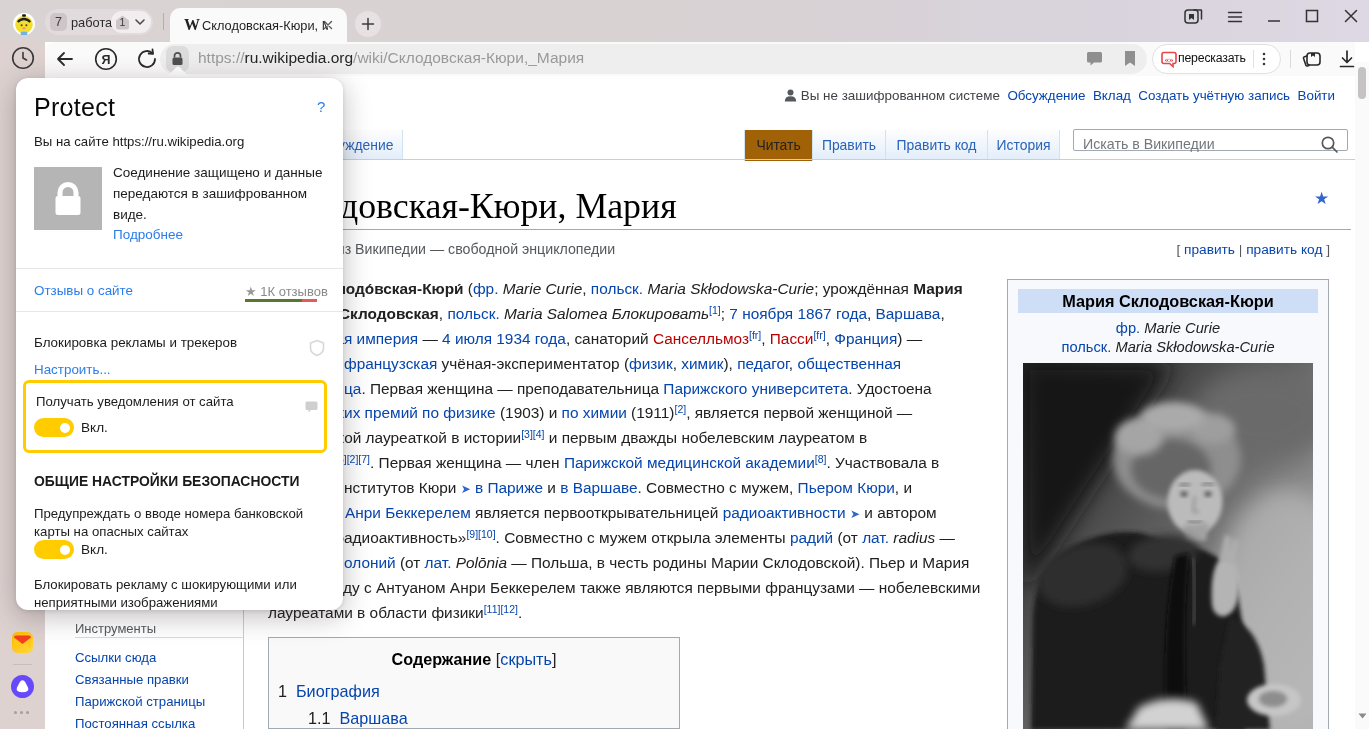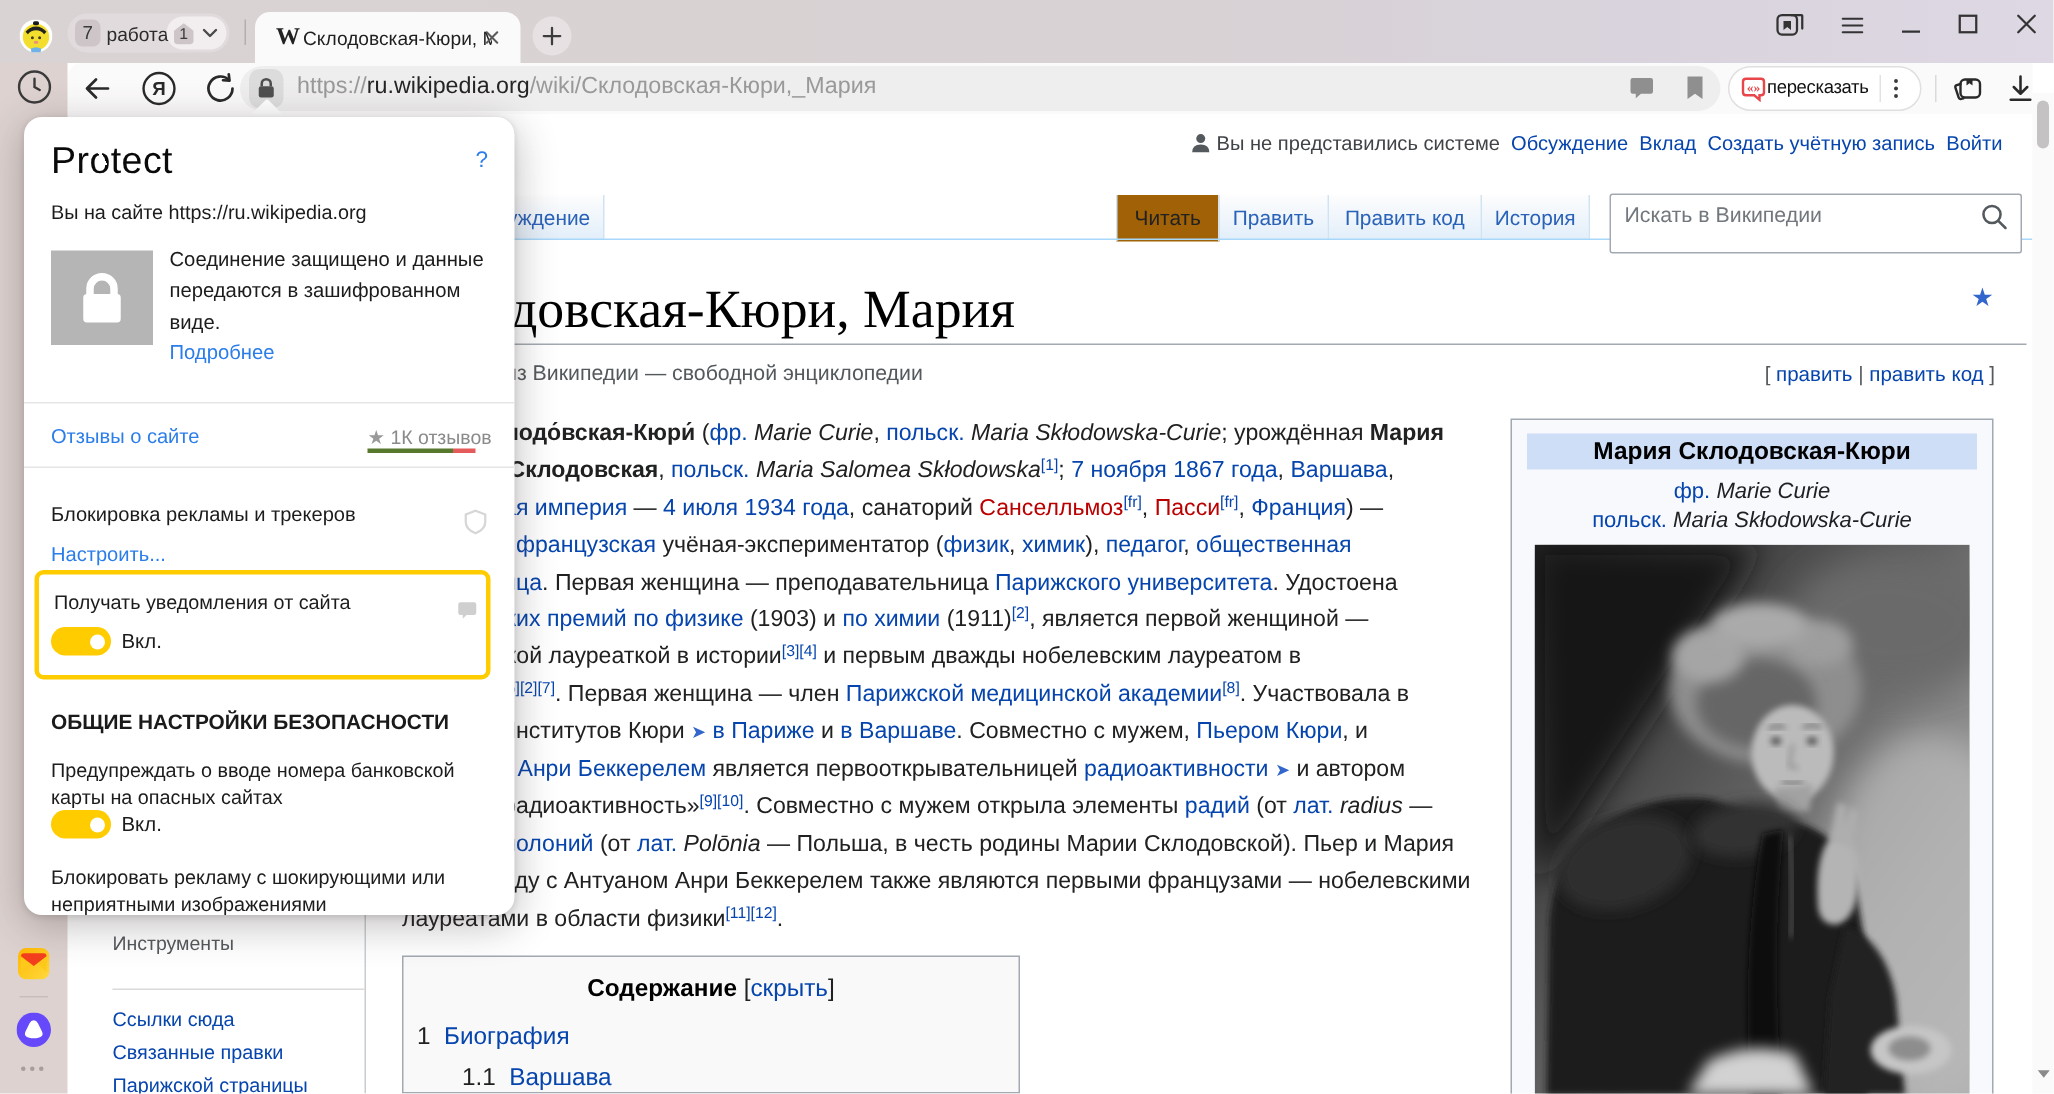--- a/index.html
+++ b/index.html
@@ -18,21 +18,21 @@
 #wiki{position:absolute;left:45px;top:76px;width:1310px;height:653px;background:#fff;overflow:hidden}
 .wlink{color:#0645ad;text-decoration:none}
 .redlink{color:#ba0000}
 sup{font-size:10.5px;color:#0645ad;vertical-align:baseline;position:relative;top:-5px}
 #persbar{position:absolute;left:0;top:12px;width:1290px;font-size:13.4px;color:#333;text-align:right}
 #tabsrow{position:absolute;left:0;top:54px;width:1310px;height:30px}
 .wtab{position:absolute;top:0;height:30px;background:linear-gradient(#fdfdfd,#e2eefa);border-right:1px solid #cfe3f3;font-size:13.9px;line-height:30px;text-align:center}
 .wtab a{color:#2a62b8;text-decoration:none}
 #tabline{position:absolute;left:0;top:83px;width:1310px;height:1px;background:#a7d7f9}
 #sidebarline{position:absolute;left:198px;top:84px;width:1px;height:569px;background:#c8ccd1}
-#searchbox{position:absolute;left:1028px;top:53px;width:275px;height:40px;background:#fff;border:1px solid #a2a9b1;border-radius:2px}
+#searchbox{position:absolute;left:1028px;top:53px;width:275px;height:22px;background:#fff;border:1px solid #a2a9b1;border-radius:2px}
 h1{font-family:"Liberation Serif",serif;font-weight:400;font-size:35.8px;color:#000}
 #firstheading{position:absolute;left:219px;top:109px;width:1087px;border-bottom:1px solid #a2a9b1;height:45px;white-space:nowrap;overflow:hidden}
 #siteSub{position:absolute;left:222px;top:165px;font-size:14.2px;color:#54595d;white-space:nowrap}
 #editlinks{position:absolute;right:25px;top:166px;font-size:13.7px;color:#54595d}
 #bodytext{position:absolute;left:223px;top:201px;width:760px;font-size:15.4px;color:#202122;line-height:24.9px;white-space:nowrap}
 #bodytext>div{height:24.9px}
 b{font-weight:700}
 i{}
 
 #infobox{position:absolute;left:962px;top:203px;width:322px;background:#f7f9fc;border:1px solid #a2a9b1;padding:9px 0 0 0}
@@ -50,21 +50,21 @@
 #sthumb{position:absolute;left:3px;top:5px;width:8px;height:32px;background:#c4c2c2;border-radius:4px}
 </style></head>
 <body>
 <div id="stage">
 
   <div id="wiki">
     <div id="persbar">
       <svg style="vertical-align:-2px;margin-right:4px" width="13" height="13" viewBox="0 0 13 13">
           <circle cx="6.5" cy="3.4" r="3" fill="#54595d"></circle>
           <path d="M0.8 12.5 Q0.8 7.3 6.5 7.3 Q12.2 7.3 12.2 12.5 Z" fill="#54595d"></path>
-        </svg><span style="color:#404347">Вы не представились системе</span>&nbsp; <a class="wlink" href="#">Обсуждение</a>&nbsp; <a class="wlink" href="#">Вклад</a>&nbsp; <a class="wlink" href="#">Создать учётную запись</a>&nbsp; <a class="wlink" href="#">Войти</a>
+        </svg><span style="color:#404347">Вы не зашифрованном системе</span>&nbsp; <a class="wlink" href="#">Обсуждение</a>&nbsp; <a class="wlink" href="#">Вклад</a>&nbsp; <a class="wlink" href="#">Создать учётную запись</a>&nbsp; <a class="wlink" href="#">Войти</a>
     </div>
     <div id="tabsrow">
       <div class="wtab" style="left:258px;width:100px;border-left:1px solid #cfe3f3"><a href="#">Обсуждение</a></div>
       <div class="wtab" style="left:699px;width:69px;background:#a16207;border-left:1px solid #cfe3f3;height:31px;color:#222">Читать</div>
       <div class="wtab" style="left:768px;width:73px"><a href="#">Править</a></div>
       <div class="wtab" style="left:841px;width:102px"><a href="#">Править код</a></div>
       <div class="wtab" style="left:943px;width:72px"><a href="#">История</a></div>
     </div>
     <div id="tabline"></div>
     <div id="sidebarline"></div>
@@ -76,21 +76,21 @@
         </svg>
     </div>
     <div id="firstheading">
         <h1>Склодовская-Кюри, Мария</h1>
       </div>
     <div id="siteSub">Материал из Википедии — свободной энциклопедии</div>
     <div class="abs" style="left:1269px;top:112px;font-size:17px;color:#36c">★</div>
     <div id="editlinks">[ <a class="wlink" href="#">править</a> | <a class="wlink" href="#">править код</a> ]</div>
     <div id="bodytext">
       <div style="margin-left:-4.5px"><b>Мари́я Склодо́вская-Кюри́</b> (<a class="wlink" href="#">фр.</a> <i>Marie Curie</i>, <a class="wlink" href="#">польск.</a> <i>Maria Skłodowska-Curie</i>; урождённая <b>Мария</b></div>
-      <div style="margin-left:71px"><b>Склодовская</b>, <a class="wlink" href="#">польск.</a> <i>Maria Salomea Skłodowska</i><sup>[1]</sup>; <a class="wlink" href="#">7 ноября</a> <a class="wlink" href="#">1867 года</a>, <a class="wlink" href="#">Варшава</a>,</div>
+      <div style="margin-left:71px"><b>Склодовская</b>, <a class="wlink" href="#">польск.</a> <i>Maria Salomea Блокировать</i><sup>[1]</sup>; <a class="wlink" href="#">7 ноября</a> <a class="wlink" href="#">1867 года</a>, <a class="wlink" href="#">Варшава</a>,</div>
       <div style="margin-left:1.9px"><a class="wlink" href="#">Российская империя</a> — <a class="wlink" href="#">4 июля</a> <a class="wlink" href="#">1934 года</a>, санаторий <span class="redlink">Санселльмоз</span><sup>[fr]</sup>, <span class="redlink">Пасси</span><sup>[fr]</sup>, <a class="wlink" href="#">Франция</a>) —</div>
       <div style="margin-left:-6.4px">польская и <a class="wlink" href="#">французская</a> учёная-экспериментатор (<a class="wlink" href="#">физик</a>, <a class="wlink" href="#">химик</a>), <a class="wlink" href="#">педагог</a>, <a class="wlink" href="#">общественная</a></div>
       <div style="margin-left:1.1px"><a class="wlink" href="#">деятельница</a>. Первая женщина — преподавательница <a class="wlink" href="#">Парижского университета</a>. Удостоена</div>
       <div style="margin-left:-0.3px"><a class="wlink" href="#">Нобелевских премий по физике</a> (1903) и <a class="wlink" href="#">по химии</a> (1911)<sup>[2]</sup>, является первой женщиной —</div>
       <div style="margin-left:2.3px">нобелевской лауреаткой в истории<sup>[3][4]</sup> и первым дважды нобелевским лауреатом в</div>
       <div style="margin-left:9.5px">истории<sup>[5][2][7]</sup>. Первая женщина — член <a class="wlink" href="#">Парижской медицинской академии</a><sup>[8]</sup>. Участвовала в</div>
       <div style="margin-left:-5.5px">создании Институтов Кюри <span style="color:#36c;font-size:12px">➤</span> <a class="wlink" href="#">в Париже</a> и <a class="wlink" href="#">в Варшаве</a>. Совместно с мужем, <a class="wlink" href="#">Пьером Кюри</a>, и</div>
       <div style="margin-left:3px"><a class="wlink" href="#">Антуаном Анри Беккерелем</a> является первооткрывательницей <a class="wlink" href="#">радиоактивности</a> <span style="color:#36c;font-size:12px">➤</span> и автором</div>
       <div style="margin-left:-5.6px">термина «радиоактивность»<sup>[9][10]</sup>. Совместно с мужем открыла элементы <a class="wlink" href="#">радий</a> (от <a class="wlink" href="#">лат.</a> <i>radius</i> —</div>
       <div style="margin-left:3.6px">«луч») и <a class="wlink" href="#">полоний</a> (от <a class="wlink" href="#">лат.</a> <i>Polōnia</i> — Польша, в честь родины Марии Склодовской). Пьер и Мария</div>
@@ -149,21 +149,21 @@
         <path d="M102 367 L 116 344 Q 145 330 174 340 L 186 367 Z" fill="#d2d2d2" filter="url(#b4)"></path>
       </svg>
       </div>
     </div>
     <div id="toc">
       <div style="text-align:center;margin-top:12px;font-size:16.2px"><b>Содержание</b> <span style="color:#202122">[</span><a class="wlink" href="#">скрыть</a><span style="color:#202122">]</span></div>
       <div style="margin:13px 0 0 9px;font-size:16.2px;color:#202122">1&nbsp; <a class="wlink" href="#">Биография</a></div>
       <div style="margin:8px 0 0 39px;font-size:16.2px;color:#202122">1.1&nbsp; <a class="wlink" href="#">Варшава</a></div>
     </div>
     <div id="sidebottom" style="position:absolute;left:30px;top:545px;width:168px;font-size:13.2px">
-      <div style="color:#54595d;border-bottom:1px solid #d8dadc;padding-bottom:23px;font-size:13px">Инструменты</div>
+      <div style="color:#54595d;border-bottom:1px solid #d8dadc;padding-bottom:1px;font-size:13px">Инструменты</div>
       <div style="margin-top:9px;line-height:22px">
         <a class="wlink" href="#">Ссылки сюда</a><br><a class="wlink" href="#">Связанные правки</a><br><a class="wlink" href="#">Парижской страницы</a><br><a class="wlink" href="#">Постоянная ссылка</a>
       </div>
     </div>
   </div>
 
   <div id="tabbar">
     <svg class="abs" style="left:13px;top:13px" width="22" height="22" viewBox="0 0 22 22">
       <circle cx="11" cy="11" r="11" fill="#fff"></circle>
       <circle cx="11" cy="11.6" r="8.8" fill="#f3de2d"></circle>

